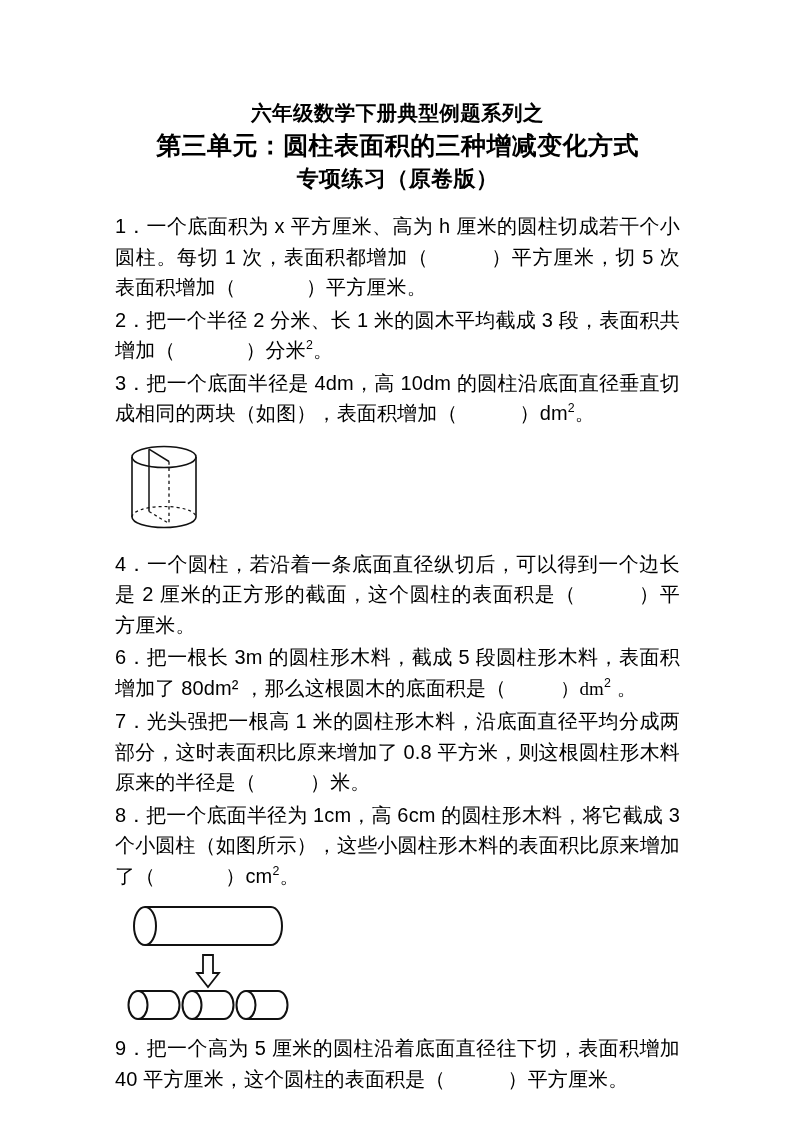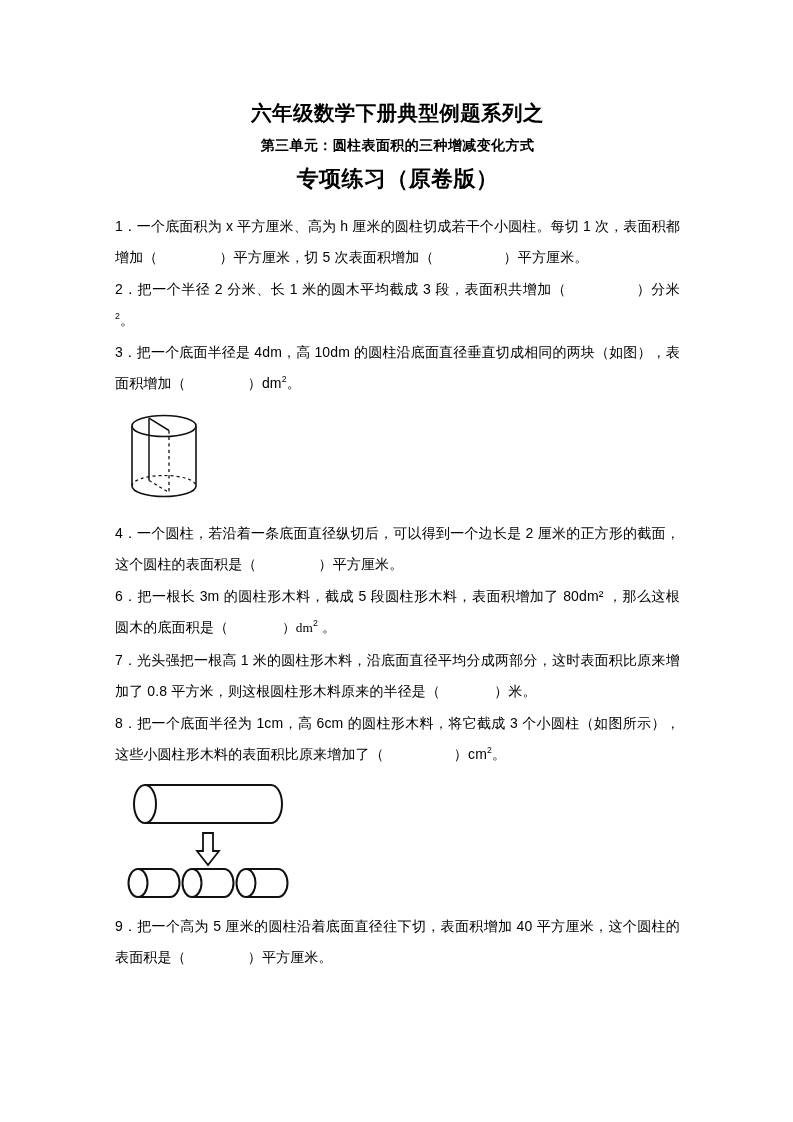--- a/index.html
+++ b/index.html
@@ -31,26 +31,26 @@
     text-align: center;
     margin: 0 0 16px 0;
   }
   .title-line {
     font-size: 20.5px;
     font-weight: bold;
     line-height: 33px;
     letter-spacing: 0.4px;
     white-space: nowrap;
   }
-  .title-line.l2 { font-size: 14px; }
+  .title-line.l2 { font-size: 25px; }
   .title-line.l3 { font-size: 22px; }
 
   
   .q {
-    font-size: 14px;
+    font-size: 20px;
     line-height: 30.5px;
     text-align: justify;
     text-justify: inter-ideograph;
     margin: 0 0 2px 0;
     letter-spacing: 0.15px;
   }
   .q .num { letter-spacing: 0px; }
   .blank {
     display: inline-block;
     width: 62px;

